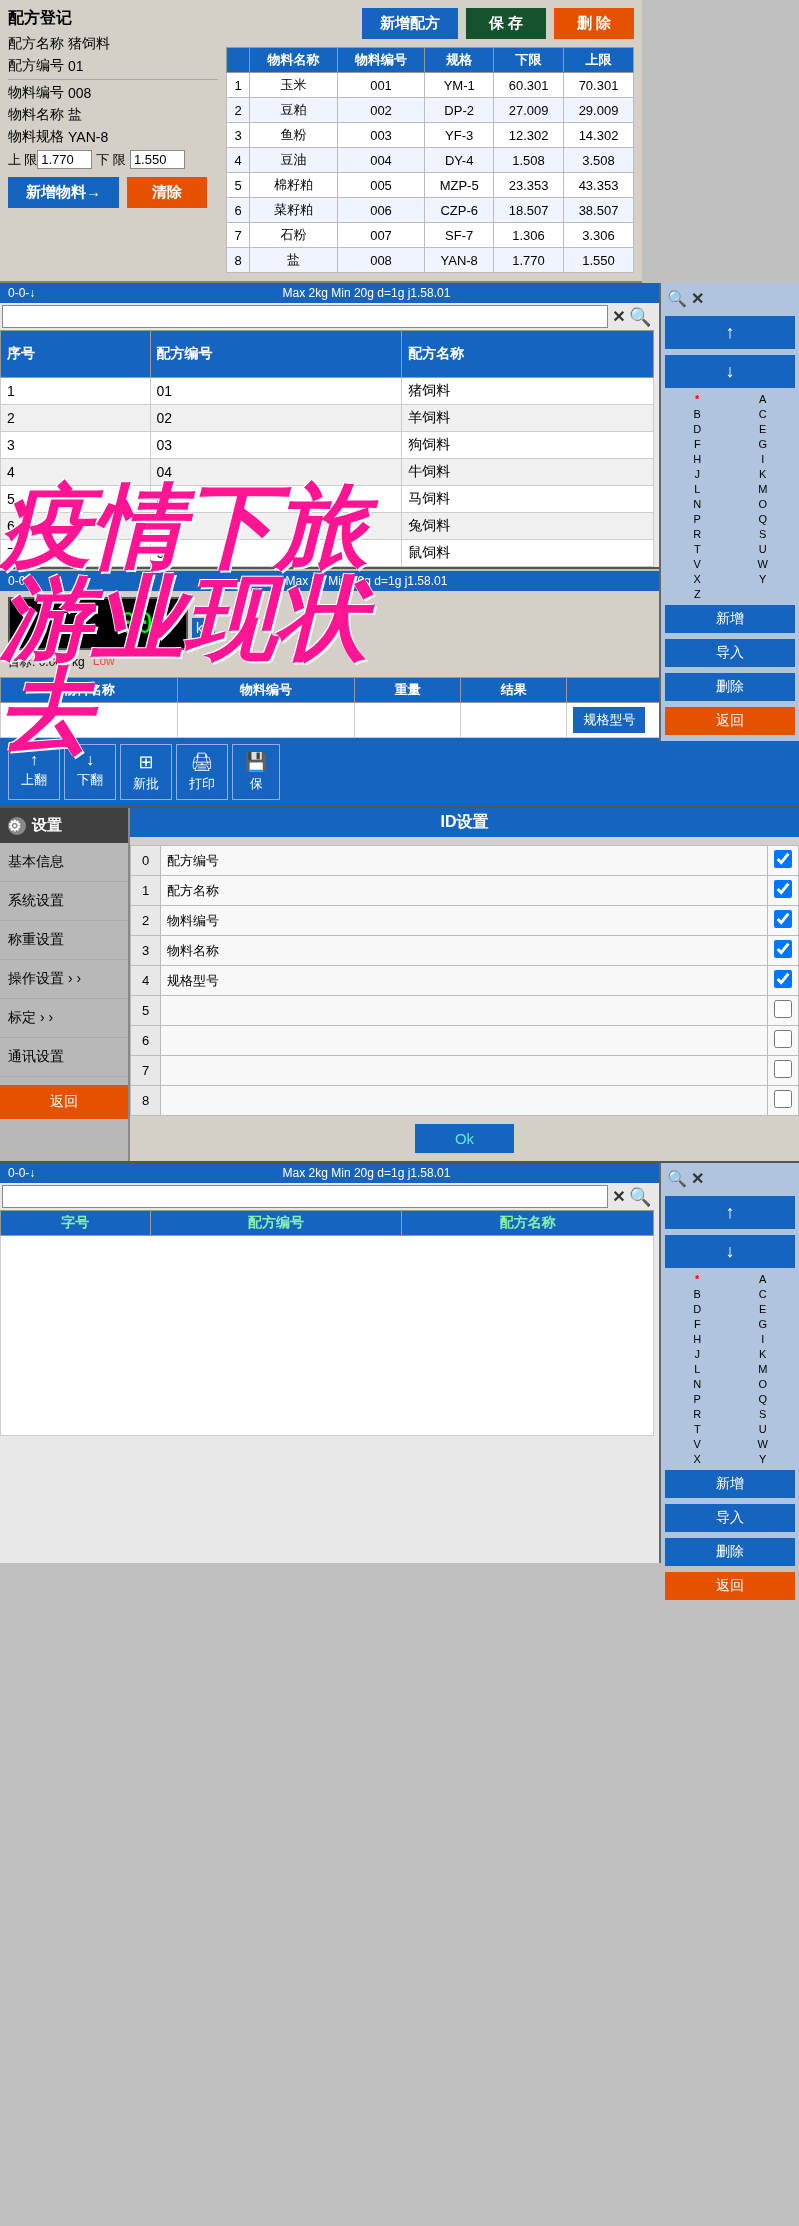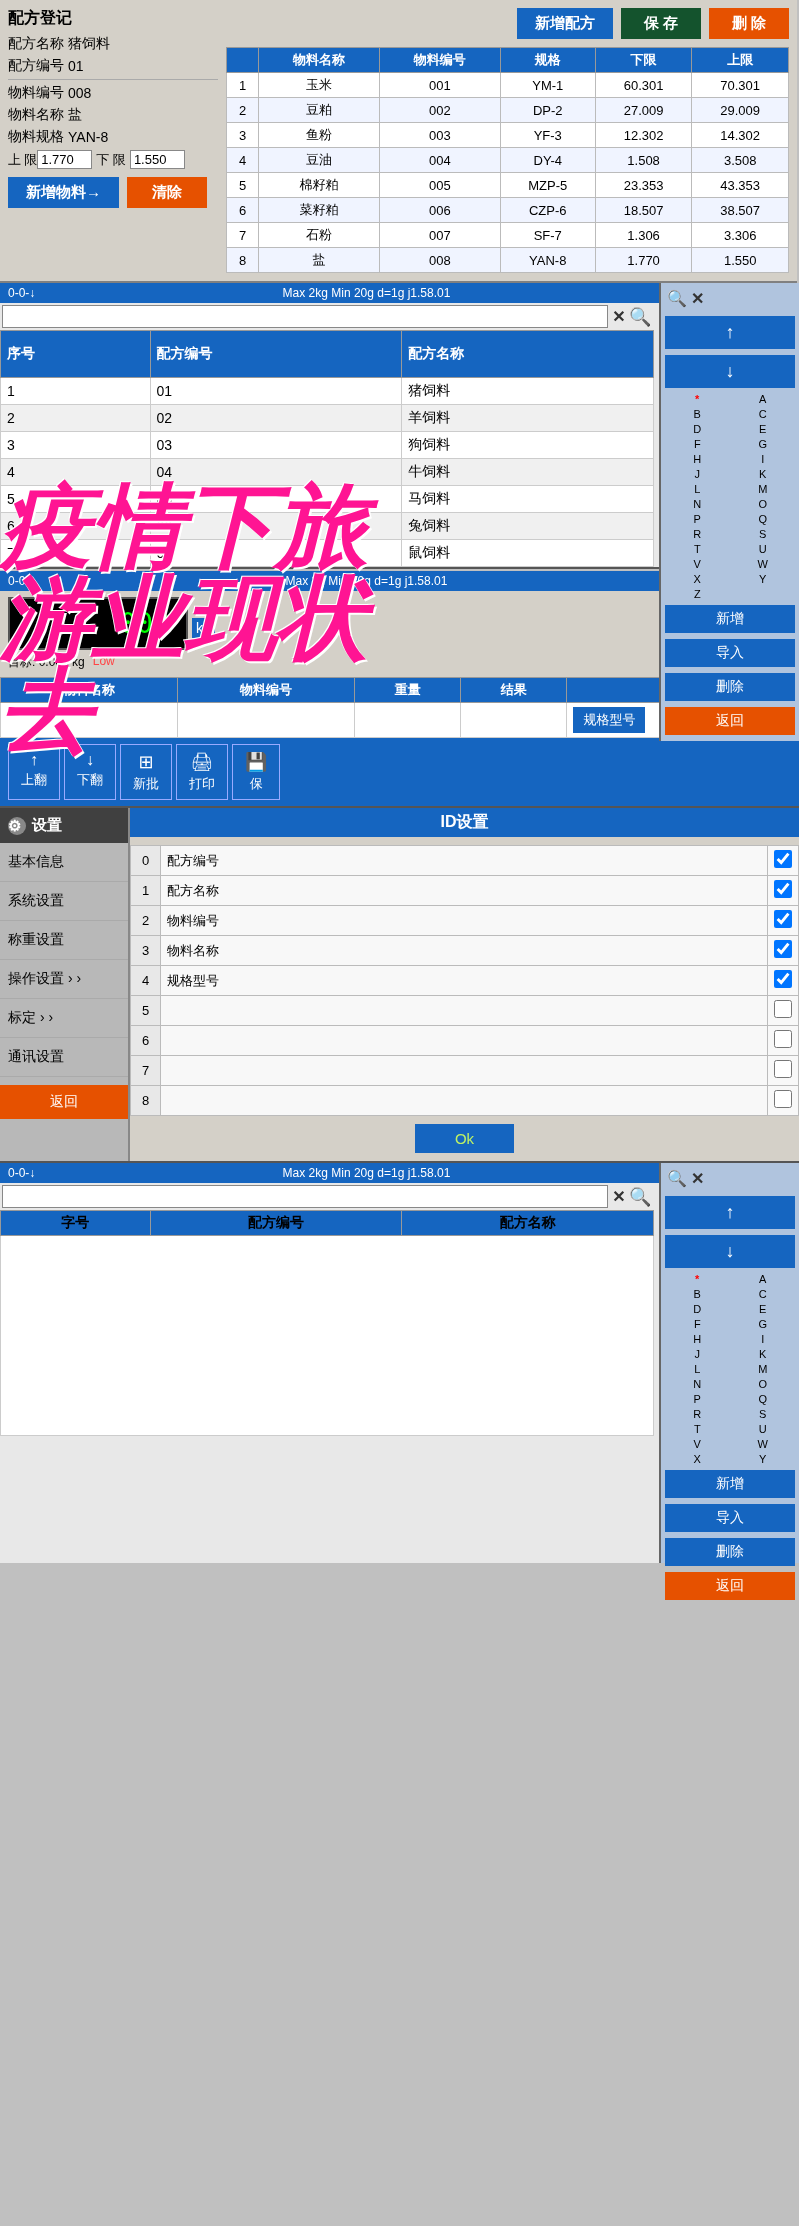--- a/index.html
+++ b/index.html
@@ -8,21 +8,21 @@
       min-height: 2226px;
       font-family: "SimSun", "Microsoft YaHei", sans-serif;
       background: #c0c0c0;
       position: relative;
       overflow-x: hidden;
     }
 
     
     .section1 {
       background: #d4d0c8;
-      width: 797px;
+      width: 642px;
       padding: 8px;
       border-bottom: 2px solid #808080;
     }
     .section1-title {
       font-size: 16px;
       font-weight: bold;
       color: #000;
       margin-bottom: 6px;
     }
     .form-row {
@@ -436,21 +436,21 @@
     .id-settings-table input[type="checkbox"] {
       width: 18px;
       height: 18px;
     }
     .checkbox-cell {
       width: 30px;
       text-align: center;
     }
     .ok-btn {
       background: #1565c0;
-      color: #bef264;
+      color: #5eead4;
       border: none;
       padding: 6px 40px;
       font-size: 15px;
       cursor: pointer;
       margin: 8px auto;
       display: block;
     }
 
     
     .section5 {
@@ -466,21 +466,21 @@
       display: flex;
       justify-content: space-between;
     }
     .sec5-table {
       width: 100%;
       border-collapse: collapse;
       font-size: 14px;
     }
     .sec5-table th {
       background: #1565c0;
-      color: #000000;
+      color: #86efac;
       padding: 3px 6px;
       border: 1px solid #999;
       text-align: center;
     }
     .sec5-table td {
       background: #fff;
       padding: 4px 6px;
       border: 1px solid #ccc;
     }
     .sec5-alphabet-panel {

